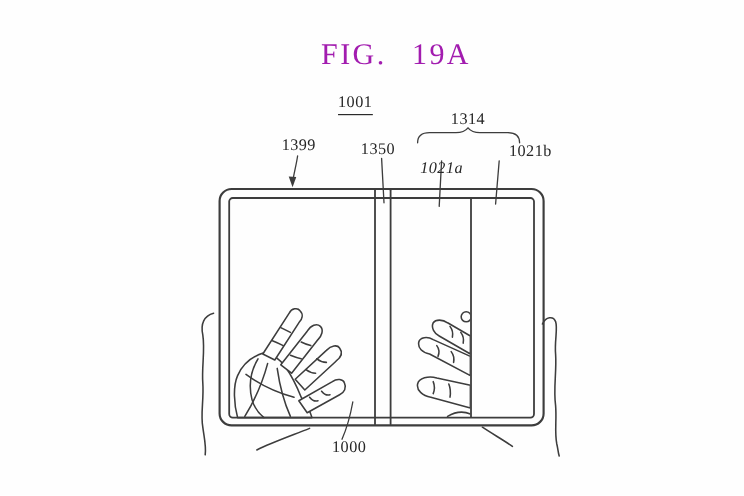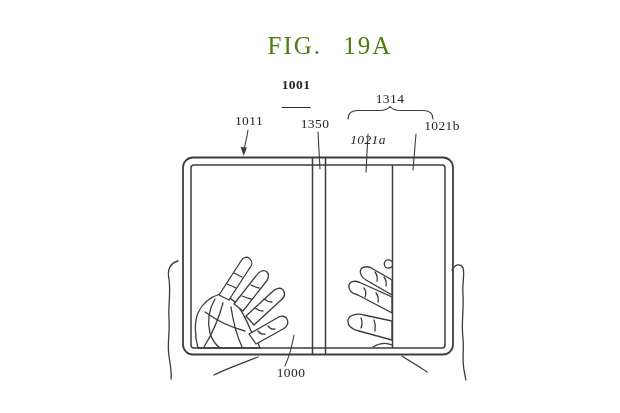--- a/index.html
+++ b/index.html
@@ -9,24 +9,24 @@
     overflow:hidden;
   }
   #lineart{position:absolute;left:0;top:0;width:620px;height:413px;}
   .lbl{
     position:absolute;transform:translateX(-50%);
     font-size:13.5px;letter-spacing:.4px;color:#262626;white-space:nowrap;
     line-height:1.1;
   }
   .fig-title{
     position:absolute;transform:translateX(-50%);
-    font-size:25px;letter-spacing:2px;word-spacing:13px;color:#4d7c0f;
+    font-size:25px;letter-spacing:2px;word-spacing:13px;color:#a21caf;
     white-space:nowrap;line-height:1;
   }
-  .underlined{border-bottom:1.4px solid #2a2a2a;padding-bottom:14px;font-weight:bold;}
+  .underlined{border-bottom:1.4px solid #2a2a2a;padding-bottom:2px;}
   svg path,svg rect,svg line,svg circle{vector-effect:non-scaling-stroke;}
 </style>
 </head>
 <body>
 
 <div id="stage">
 
   <svg id="lineart" viewBox="0 0 620 413" fill="none" stroke="#3d3d3d" stroke-width="1.3" stroke-linecap="round" stroke-linejoin="round">
 
     <defs>
@@ -90,21 +90,21 @@
       <path d="M 416,134 L 413,170"></path>
       <path d="M 348,119 C 348,113 352,110.5 358,110.5 L 380,110.5 C 385,110.5 388,109 390,106.5 C 392,109 395,110.5 400,110.5 L 423,110.5 C 429,110.5 433,113 433,119"></path>
       <path d="M 294,335 C 292,346 289,357 285,366"></path>
     </g>
   </svg>
 
   <div class="fig-title" style="left:330px;top:33px;">FIG. 19A</div>
 
   <div class="lbl underlined" style="left:296px;top:78px;">1001</div>
 
-  <div class="lbl" style="left:249px;top:114px;">1011</div>
+  <div class="lbl" style="left:249px;top:114px;">1399</div>
 
   <div class="lbl" style="left:315px;top:117px;">1350</div>
 
   <div class="lbl" style="left:390px;top:92px;">1314</div>
 
   <div class="lbl" style="left:368px;top:133px;font-style:italic;">1021a</div>
 
   <div class="lbl" style="left:442px;top:119px;">1021b</div>
 
   <div class="lbl" style="left:291px;top:366px;">1000</div>

